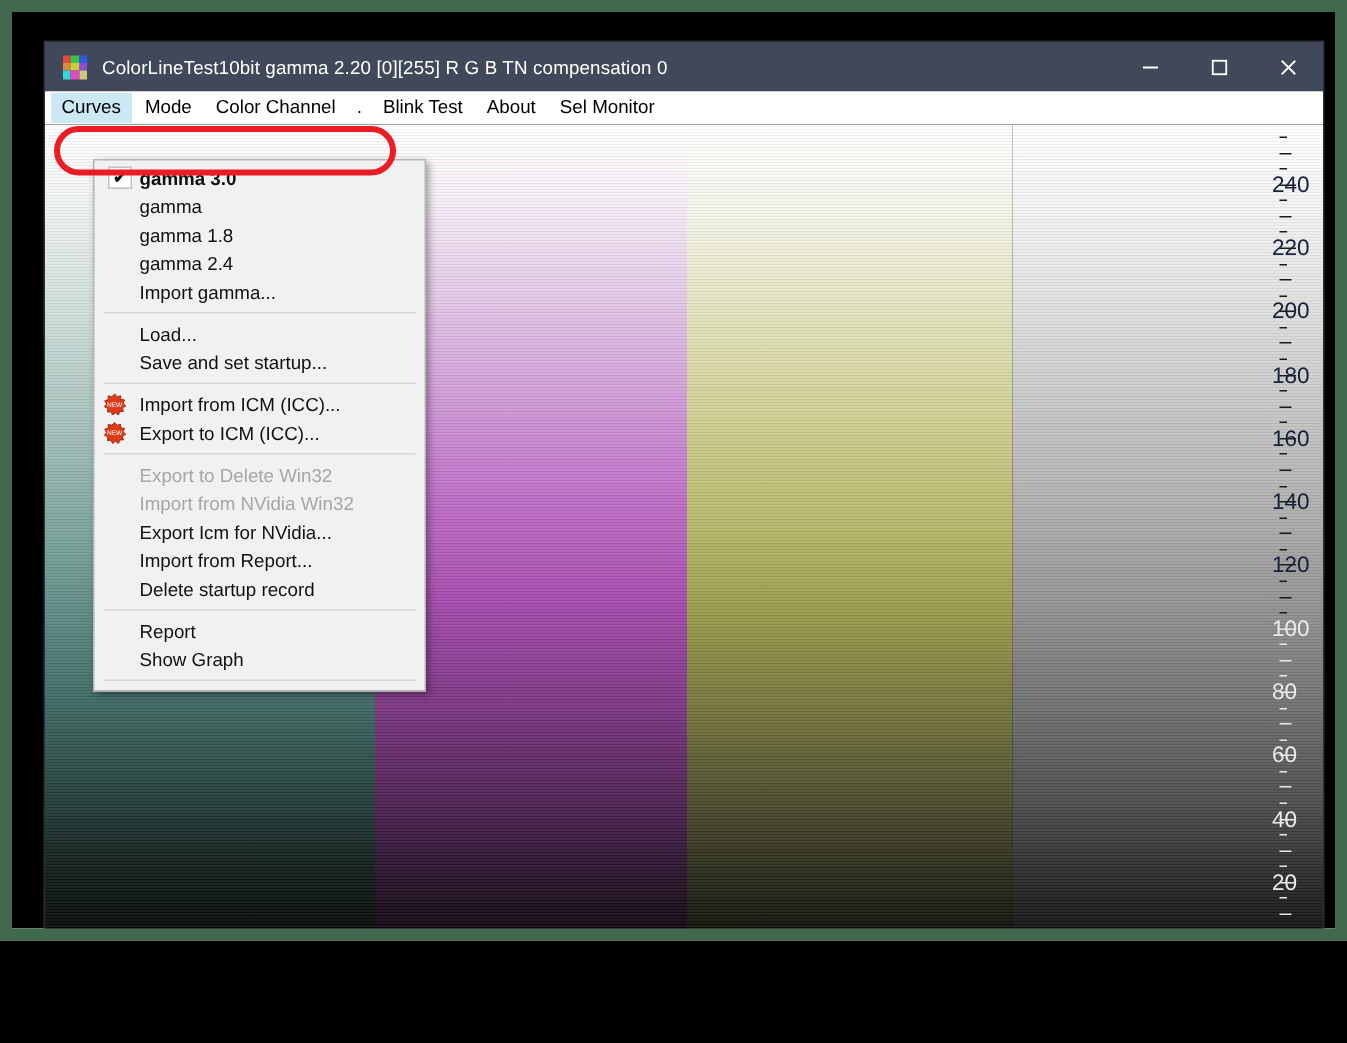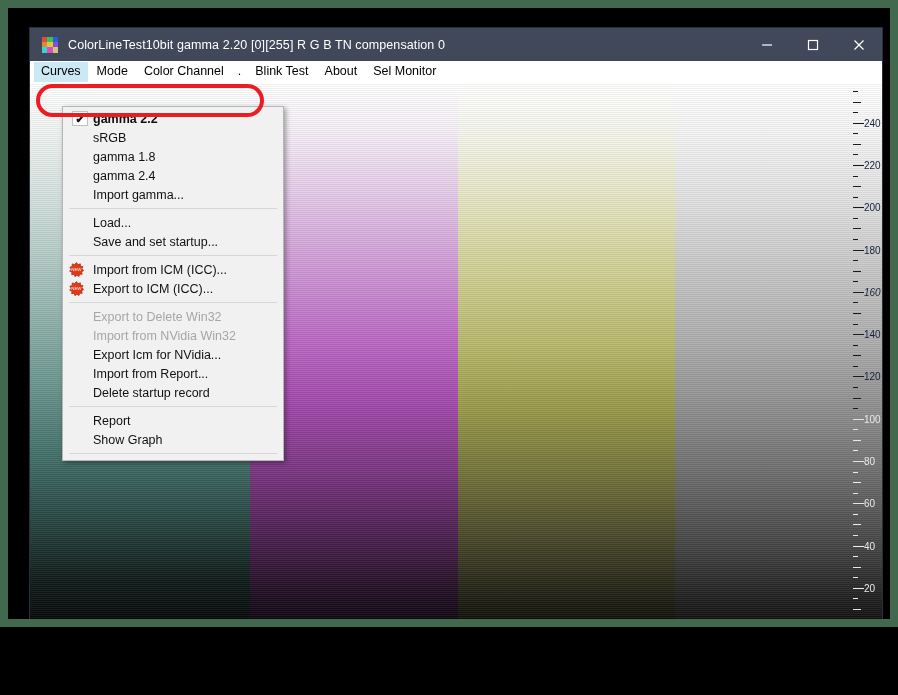--- a/index.html
+++ b/index.html
@@ -147,22 +147,22 @@
     position: absolute;
     left: 43px;
     height: 1px;
     background: #1a1a1a;
   }
   .tick.major  { width: 11px; }
   .tick.medium { width: 8px;  }
   .tick.minor  { width: 5px;  }
   .tick-label {
     position: absolute;
-    left: 54px;
-    font-size: 10px;
+    left: 38px;
+    font-size: 15px;
     color: #16213a;
     font-family: "Liberation Sans", sans-serif;
     line-height: 11px;
     transform: translateY(-5px);
     white-space: nowrap;
   }
   .tick-label.lt { color: #e9e9e9; }
   .tick.lt { background: #e8e8e8; }
 
   
@@ -359,21 +359,21 @@
           <div class="tick-label" style="top: 293.4px;">120</div>
           <div class="tick minor" style="top: 282.8px;"></div>
           <div class="tick medium" style="top: 272.2px;"></div>
           <div class="tick minor" style="top: 261.6px;"></div>
           <div class="tick major" style="top: 251.1px;"></div>
           <div class="tick-label" style="top: 251.1px;">140</div>
           <div class="tick minor" style="top: 240.5px;"></div>
           <div class="tick medium" style="top: 229.9px;"></div>
           <div class="tick minor" style="top: 219.4px;"></div>
           <div class="tick major" style="top: 208.8px;"></div>
-          <div class="tick-label" style="top: 208.8px; font-style: italic;">160</div>
+          <div class="tick-label" style="top: 208.8px;">160</div>
           <div class="tick minor" style="top: 198.2px;"></div>
           <div class="tick medium" style="top: 187.7px;"></div>
           <div class="tick minor" style="top: 177.1px;"></div>
           <div class="tick major" style="top: 166.5px;"></div>
           <div class="tick-label" style="top: 166.5px;">180</div>
           <div class="tick minor" style="top: 156px;"></div>
           <div class="tick medium" style="top: 145.4px;"></div>
           <div class="tick minor" style="top: 134.8px;"></div>
           <div class="tick major" style="top: 124.3px;"></div>
           <div class="tick-label" style="top: 124.3px;">200</div>
@@ -396,24 +396,24 @@
     <div id="bottombar">
       <div id="hscroll-outer">
         <div id="hscroll-thumb" style="width:50%"></div>
         <div id="hscroll-track"></div>
       </div>
     </div>
 
     <div id="dropdown">
         <div class="mi bold">
           <span class="check">✔</span>
-          <span>gamma 2.2</span>
-        </div>
-        <div class="mi">
-          <span>sRGB</span>
+          <span>gamma 3.0</span>
+        </div>
+        <div class="mi">
+          <span>gamma</span>
         </div>
         <div class="mi">
           <span>gamma 1.8</span>
         </div>
         <div class="mi">
           <span>gamma 2.4</span>
         </div>
         <div class="mi">
           <span>Import gamma...</span>
         </div>

